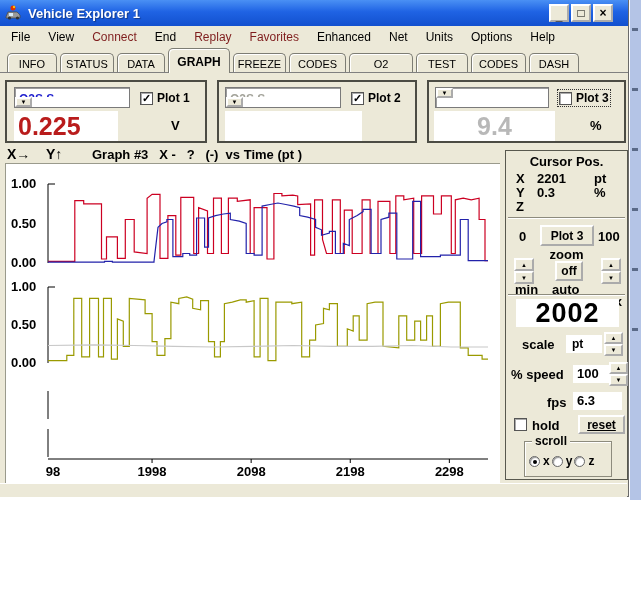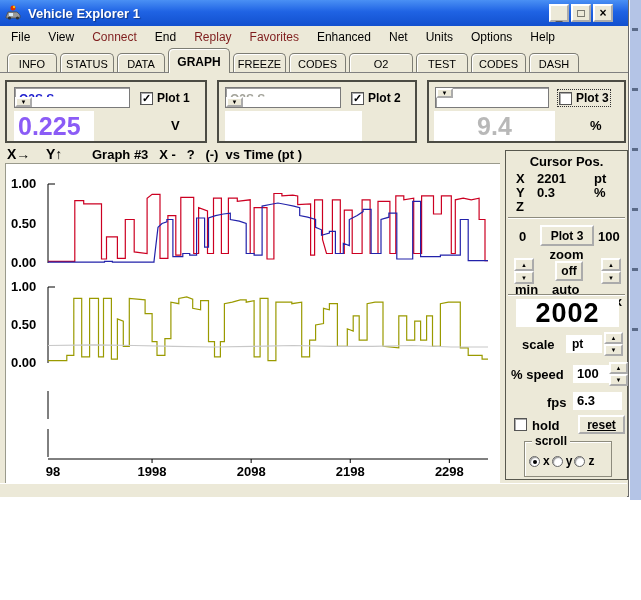--- a/index.html
+++ b/index.html
@@ -45,21 +45,21 @@
   .combo .ctext { flex:1; font-size:12px; font-weight:bold; padding:4px 0 0 4px; overflow:hidden; white-space:nowrap; }
   .combo .cbtn { width:17px; background:#ECE9D8; border:2px outset #fff; font-size:6px;
                  display:flex; align-items:center; justify-content:center; color:#000; }
   .c-blue { color:#1c1ccd; } .c-gray { color:#a3a39a; }
   .chk-row { position:absolute; top:9px; display:flex; align-items:center; font-weight:bold; font-size:12px; gap:4px; }
   .chk { width:13px; height:13px; background:#fff; border:1px solid #555; box-shadow:inset 1px 1px 0 #aaa;
          font-size:11px; line-height:11px; text-align:center; font-weight:bold; color:#000; }
   .focus-dotted { outline:1px dotted #333; outline-offset:1px; }
   .value-box { position:absolute; top:29px; height:30px; background:#fff; font-weight:bold; font-size:25px;
                line-height:30px; padding:0 4px; white-space:nowrap; overflow:hidden; }
-  .vb1 { left:7px; width:80px; color:#8b5cf6; }
+  .vb1 { left:7px; width:104px; color:#b91c1c; }
   .vb2 { left:6px; width:137px; }
   .vb3 { left:5px; width:121px; color:#b8b8b8; text-align:center; }
   .unit { position:absolute; top:36px; font-weight:bold; font-size:13px; color:#000; }
 
   
   .graph-header { position:absolute; top:146px; left:0; width:505px; height:17px; font-weight:bold; font-size:13px; }
   .gh-x { position:absolute; left:7px; top:0; font-size:14px; }
   .gh-y { position:absolute; left:46px; top:0; font-size:14px; }
   .gh-title { position:absolute; left:92px; top:1px; white-space:pre; }
 

